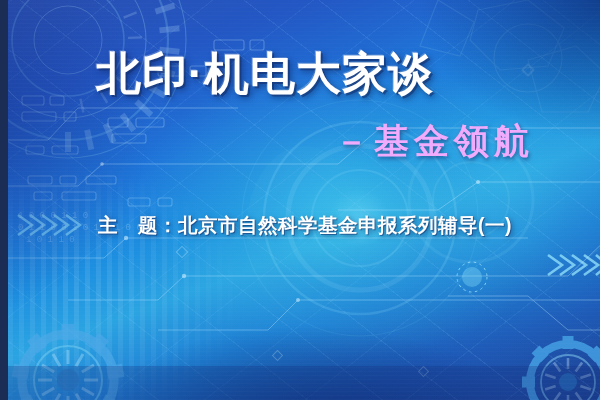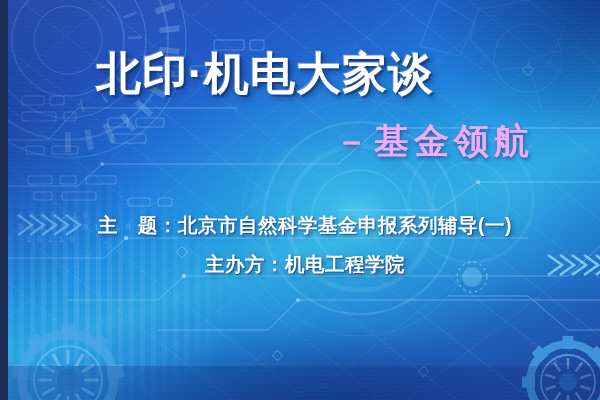--- a/index.html
+++ b/index.html
@@ -150,21 +150,20 @@
   .info-line {
     font-size: 19.5px;
     font-weight: 700;
     color: #ffffff;
     line-height: 38.5px;
     white-space: nowrap;
     letter-spacing: .5px;
     text-shadow:
       1px 1px 0 rgba(18,45,105,0.50),
       2px 2px 5px rgba(10,30,80,0.50);
-    text-align: center;
   }
 </style>
 </head>
 <body>
 
 <div id="poster">
 
   <div class="bg-layer bg-base"></div>
   <div class="bg-layer bg-bloom-center"></div>
   <div class="bg-layer bg-bloom-right"></div>
@@ -394,17 +393,16 @@
   <div class="bg-layer bg-scan"></div>
 
   <div class="text-wrap">
 
     <div class="title">北印·机电大家谈</div>
 
     <div class="subtitle">－基金领航</div>
 
     <div class="info-block">
       <div class="info-line">主　题：北京市自然科学基金申报系列辅导(一)</div>
-      <div class="info-line">主办方：机电工程学院</div>
     </div>
 
   </div>
 </div>
 
 </body></html>

